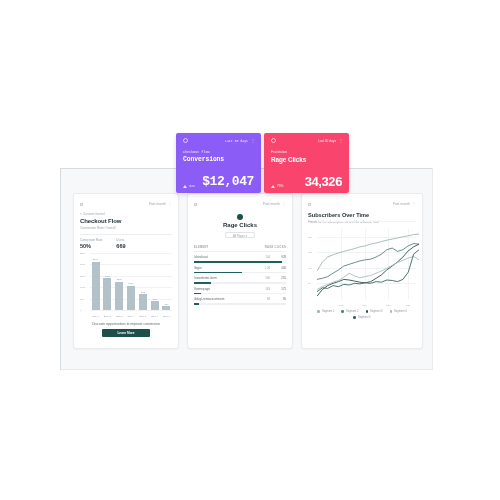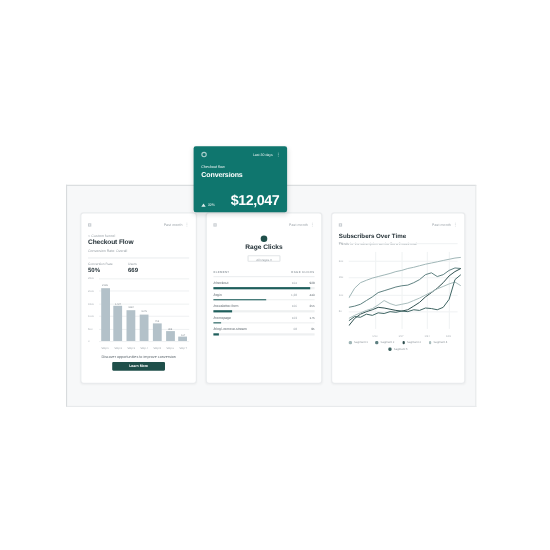--- a/index.html
+++ b/index.html
@@ -380,33 +380,51 @@
               <span class="lg-m" style="background:#3d6361"></span>
               <span>Segment 5</span>
             </div>
           </div>
       </div>
 
     </div>
   </div>
 
   <div class="kpis" id="kpis">
-      <div class="kpi" style="background: #0f766e;">
+      <div class="kpi" style="background: #8b5cf6; font-family: Liberation Mono, monospace;">
         <div class="kpi-top">
           <span class="kpi-circ"></span>
           <span class="kpi-right">
             <span class="kpi-days">Last 30 days</span>
             <span class="kpi-kebab">⋮</span>
           </span>
         </div>
         <div class="kpi-cat">Checkout flow</div>
         <div class="kpi-name">Conversions</div>
         <div class="kpi-foot">
           <span class="kpi-delta">
             <span class="tri tri-up"></span>
             <span>32%</span>
           </span>
           <span class="kpi-big">$12,047</span>
         </div>
       </div>
+      <div class="kpi" style="background: rgb(249, 69, 110);">
+        <div class="kpi-top">
+          <span class="kpi-circ"></span>
+          <span class="kpi-right">
+            <span class="kpi-days">Last 30 days</span>
+            <span class="kpi-kebab">⋮</span>
+          </span>
+        </div>
+        <div class="kpi-cat">Frustration</div>
+        <div class="kpi-name">Rage Clicks</div>
+        <div class="kpi-foot">
+          <span class="kpi-delta">
+            <span class="tri tri-up"></span>
+            <span>75%</span>
+          </span>
+          <span class="kpi-big">34,326</span>
+        </div>
+      </div>
     </div>
 
 </div>
 
 </body></html>

